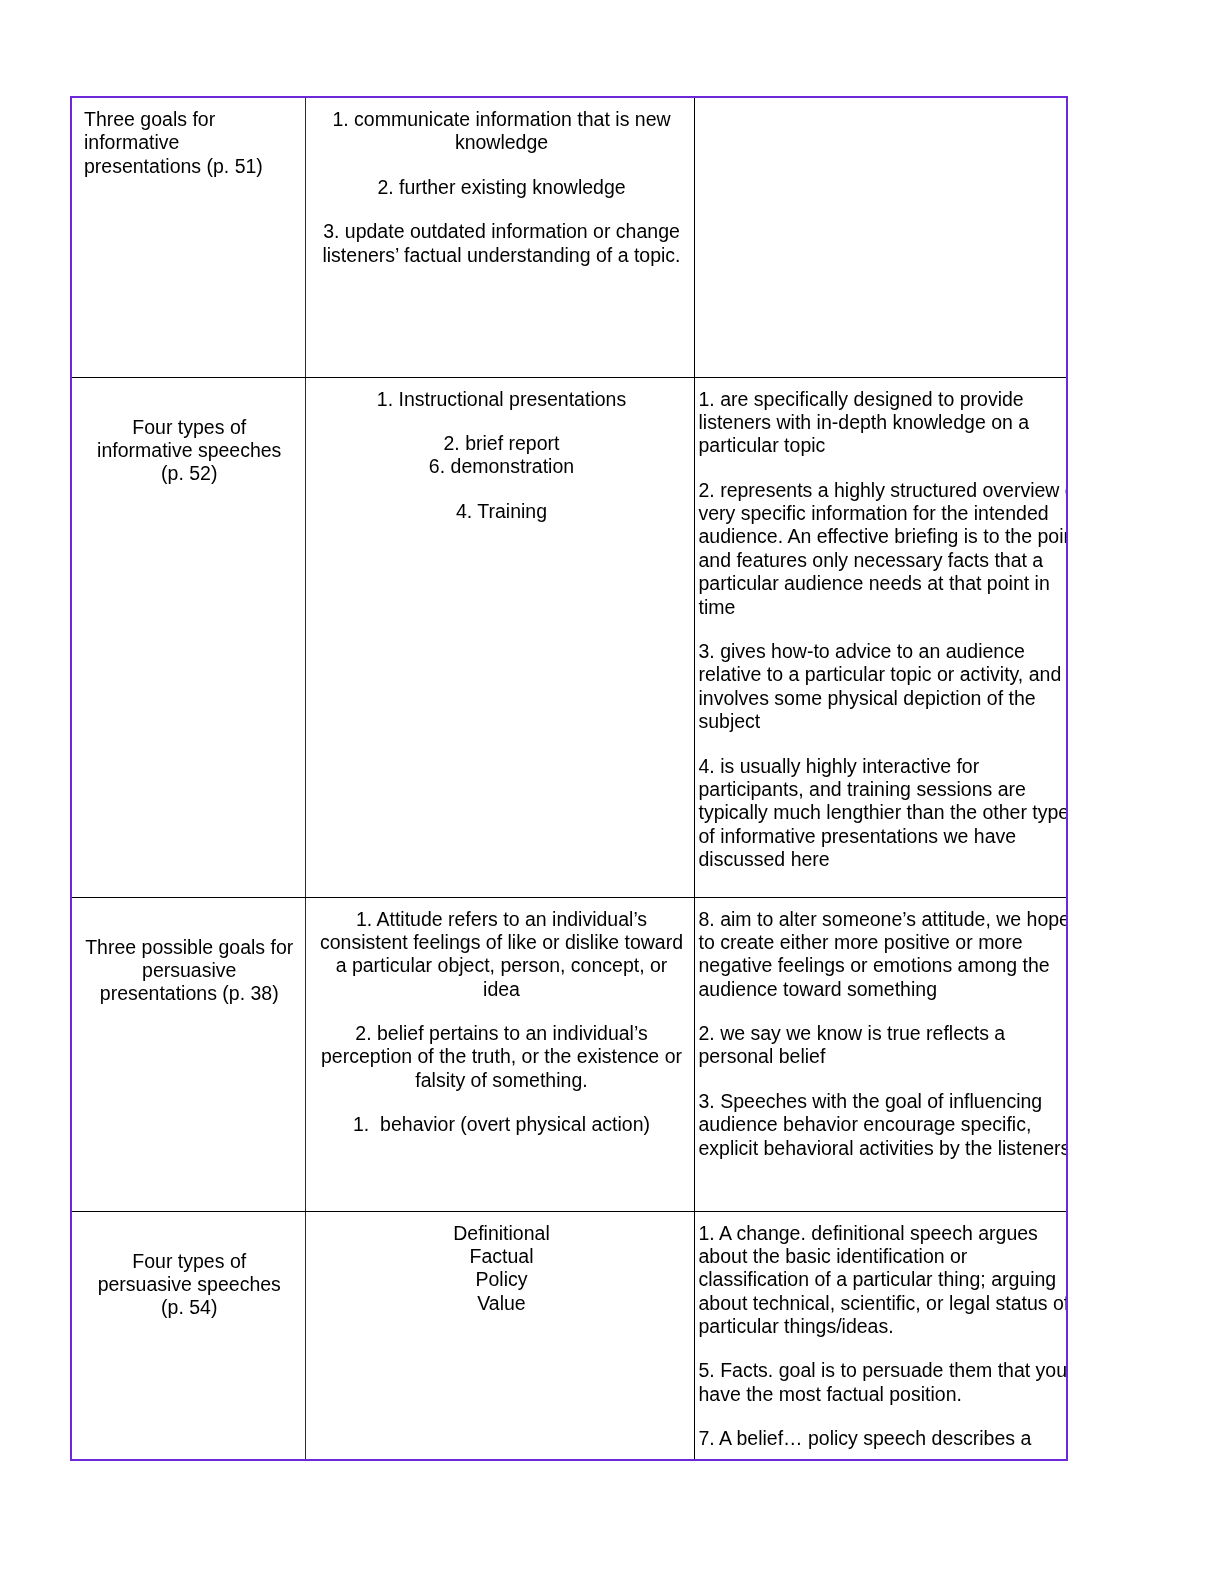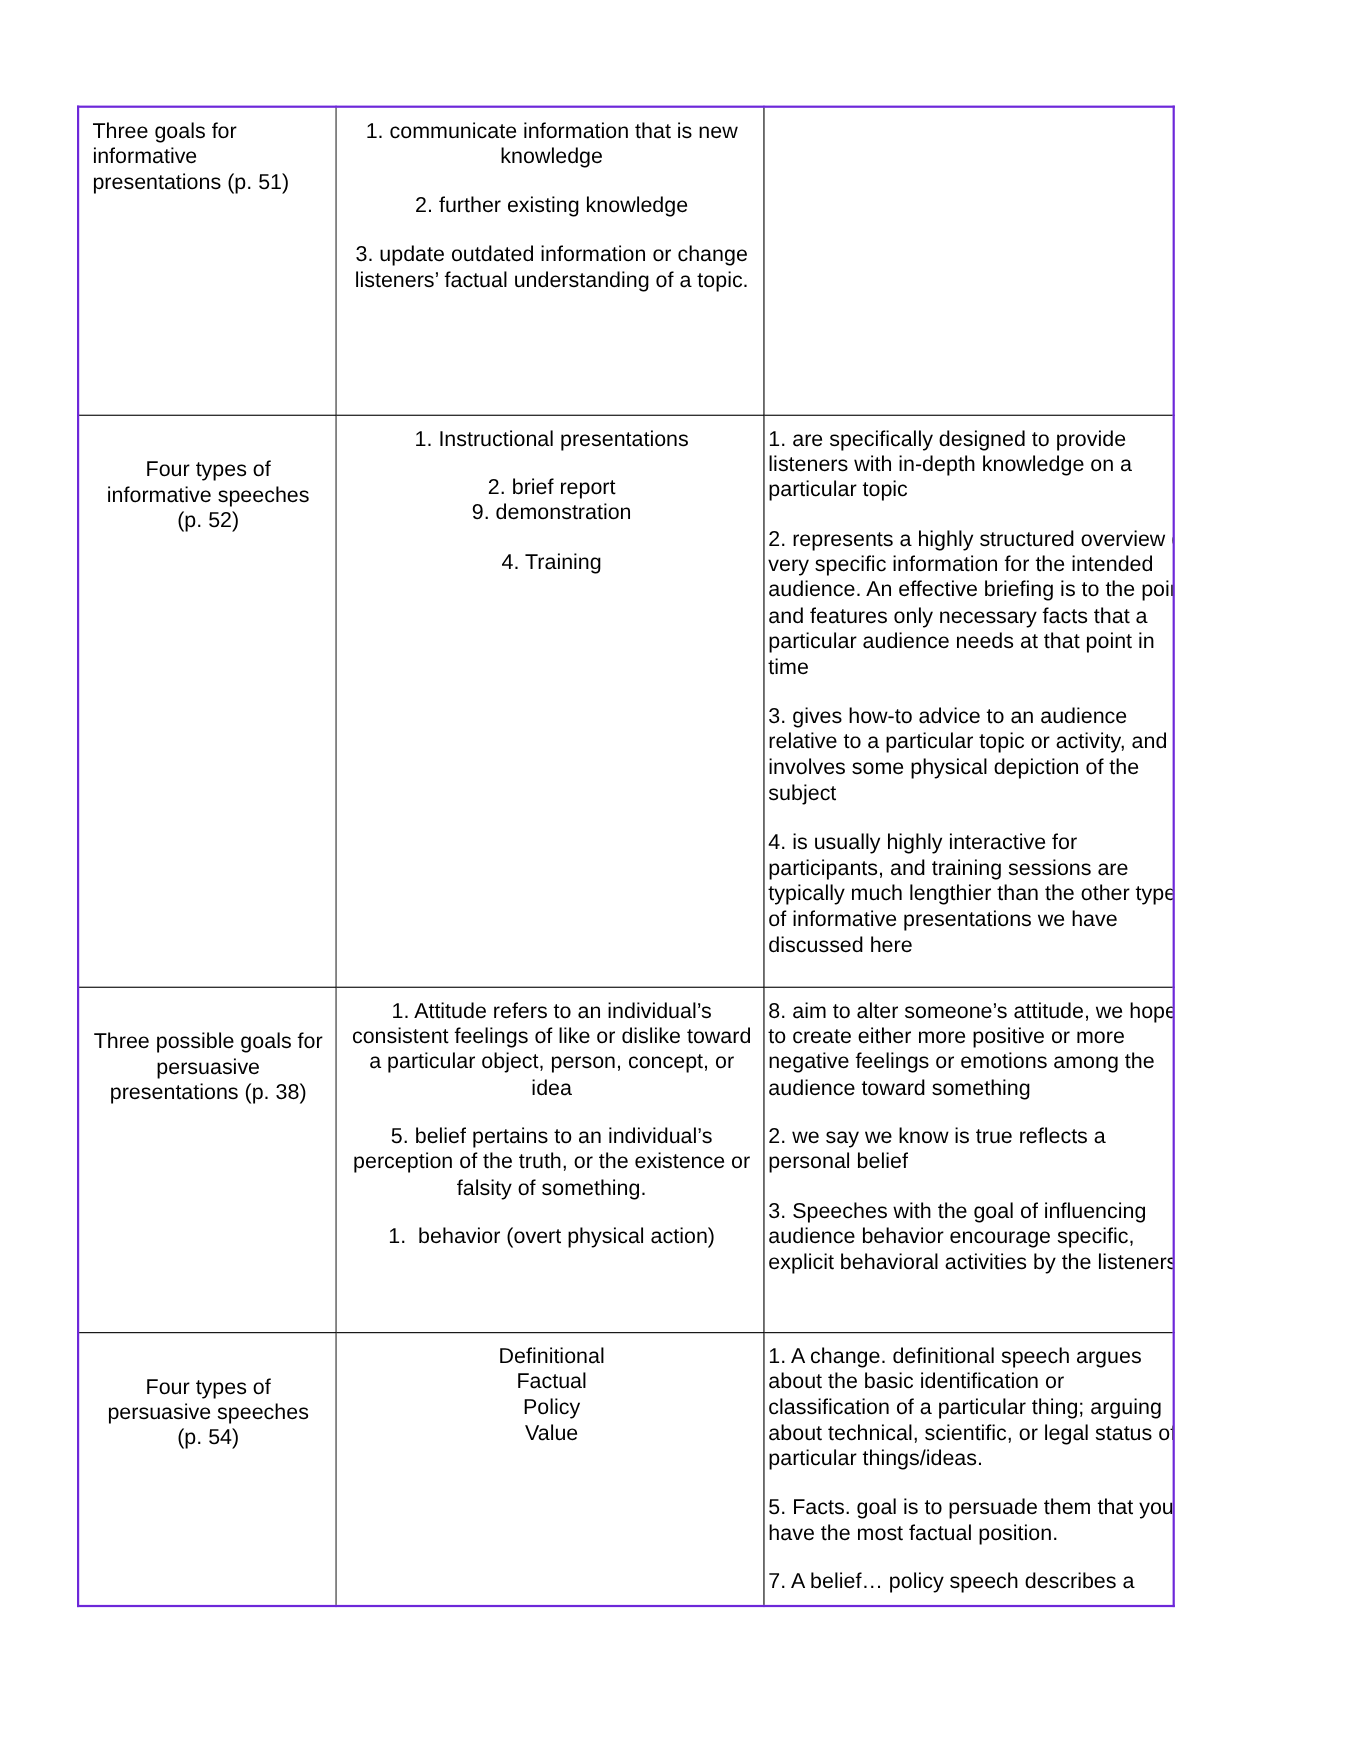--- a/index.html
+++ b/index.html
@@ -135,21 +135,21 @@
           <div class="cell-inner cell-term term-offset-2">
             <div class="term-text">Four types of
 informative speeches
 (p. 52)</div>
           </div>
         </td>
         <td class="def">
           <div class="cell-inner cell-def">
             <p class="para">1. Instructional presentations</p>
             <p class="para">2. brief report
-9. demonstration</p>
+6. demonstration</p>
             <p class="para">4. Training</p>
           </div>
         </td>
         <td class="notes">
           <div class="cell-inner cell-notes">
             <p class="para">1. are specifically designed to provide listeners with in-depth knowledge on a particular topic</p>
             <p class="para">2. represents a highly structured overview of very specific information for the intended audience. An effective briefing is to the point and features only necessary facts that a particular audience needs at that point in time</p>
             <p class="para">3. gives how-to advice to an audience relative to a particular topic or activity, and it involves some physical depiction of the subject</p>
             <p class="para">4. is usually highly interactive for participants, and training sessions are typically much lengthier than the other types of informative presentations we have discussed here</p>
           </div>
@@ -160,21 +160,21 @@
         <td class="term mid-align">
           <div class="cell-inner cell-term term-offset-3">
             <div class="term-text">Three possible goals for
 persuasive
 presentations (p. 38)</div>
           </div>
         </td>
         <td class="def">
           <div class="cell-inner cell-def">
             <p class="para">1. Attitude refers to an individual’s consistent feelings of like or dislike toward a particular object, person, concept, or idea</p>
-            <p class="para">5. belief pertains to an individual’s perception of the truth, or the existence or falsity of something.</p>
+            <p class="para">2. belief pertains to an individual’s perception of the truth, or the existence or falsity of something.</p>
             <p class="para">1.  behavior (overt physical action)</p>
           </div>
         </td>
         <td class="notes">
           <div class="cell-inner cell-notes">
             <p class="para">8. aim to alter someone’s attitude, we hope to create either more positive or more negative feelings or emotions among the audience toward something</p>
             <p class="para">2. we say we know is true reflects a personal belief</p>
             <p class="para">3. Speeches with the goal of influencing audience behavior encourage specific, explicit behavioral activities by the listeners.</p>
           </div>
         </td>

